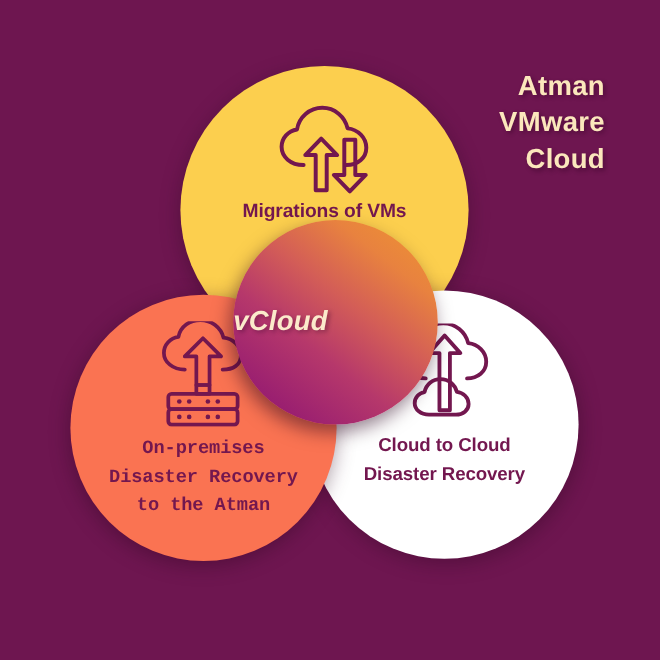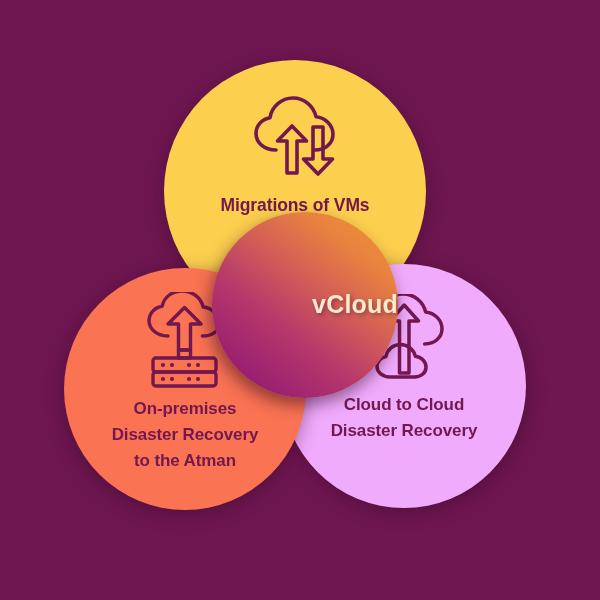--- a/index.html
+++ b/index.html
@@ -64,82 +64,88 @@
   
   #petal-left {
     left: 64px;
     top: 268px;
     width: 242px;
     height: 242px;
     background: #FA7352;
     z-index: 4;
     filter: drop-shadow(-1px 4px 9px rgba(45,4,32,0.42));
   }
-  #petal-left .petal-inner { padding-top: 24px; }
+  #petal-left .petal-inner { padding-top: 24px; font-family: Liberation Mono, monospace; }
 
   
   #petal-right {
     left: 282px;
     top: 264px;
     width: 244px;
     height: 244px;
-    background: #f0abfc;
+    background: #ffffff;
     z-index: 3;
     filter: drop-shadow(2px 4px 9px rgba(45,4,32,0.40));
   }
   #petal-right .petal-inner { padding-top: 30px; }
 
   .petal-label {
     color: #73174F;
     font-size: 17px;
     font-weight: bold;
     line-height: 1.52;
     text-align: center;
     letter-spacing: -0.1px;
     user-select: none;
   }
-  #petal-top .petal-label { font-size: 17.5px; margin-top: 14px; }
+  #petal-top .petal-label { font-size: 17.5px; margin-top: 0; }
   #petal-left .petal-label { font-size: 17px; margin-top: 8px; }
   #petal-right .petal-label { font-size: 17px; margin-top: 12px; }
   .petal-label .line { display: block; }
 
   .petal-icon { display: block; line-height: 0; }
 
   
   #center-hub {
     position: absolute;
     left: 212px;
-    top: 212px;
+    top: 200px;
     width: 186px;
     height: 186px;
     border-radius: 50%;
     z-index: 9;
     background: linear-gradient(38deg, #8E1566 0%, #9B2070 16%, #B6386B 38%, #D35D57 58%, #E8823F 78%, #F0972F 100%);
     box-shadow: -3px 7px 16px rgba(42,3,30,0.50);
     display: flex;
     align-items: center;
-    justify-content: flex-end;
+    justify-content: flex-start;
+    font-style: italic;
   }
   #center-hub .hub-text {
     color: #FBEACB;
     font-size: 25px;
     font-weight: bold;
     line-height: 1.27;
     text-align: center;
     letter-spacing: 0.2px;
     text-shadow: 2px 2px 4px rgba(60,10,45,0.42);
     user-select: none;
   }
   #center-hub .hub-text .line { display: block; }
 </style>
 </head>
 <body>
 
 <div id="infographic">
 
+  <div class="brand-title">
+    <span class="line">Atman</span>
+    <span class="line">VMware</span>
+    <span class="line">Cloud</span>
+  </div>
 
   <div class="petal" id="petal-top">
     <div class="petal-inner">
       <span class="petal-icon">
         <svg width="98" height="84" viewBox="0 0 98 84" fill="none" xmlns="http://www.w3.org/2000/svg">
           <path d="M30 56 C18 56 10 48.5 10 39.5 C10 31.5 16 25 24 23.7 C25.8 12.6 35.4 4 47 4 C58.2 4 67.6 12 70 22.7 C79.4 23.6 87 31.2 87 40.3 C87 49.7 79.2 56 69 56" stroke="#73174F" stroke-width="3.6" stroke-linecap="round" stroke-linejoin="round"></path>
           <path d="M41 79 L41 47 L31.5 47 L46 32 L60.5 47 L51 47 L51 79 Z" stroke="#73174F" stroke-width="3.6" stroke-linecap="round" stroke-linejoin="round" fill="none"></path>
           <path d="M77 33 L77 65 L86.5 65 L72 80 L57.5 65 L67 65 L67 33 Z" stroke="#73174F" stroke-width="3.6" stroke-linecap="round" stroke-linejoin="round" fill="none"></path>
         </svg>
       </span>

